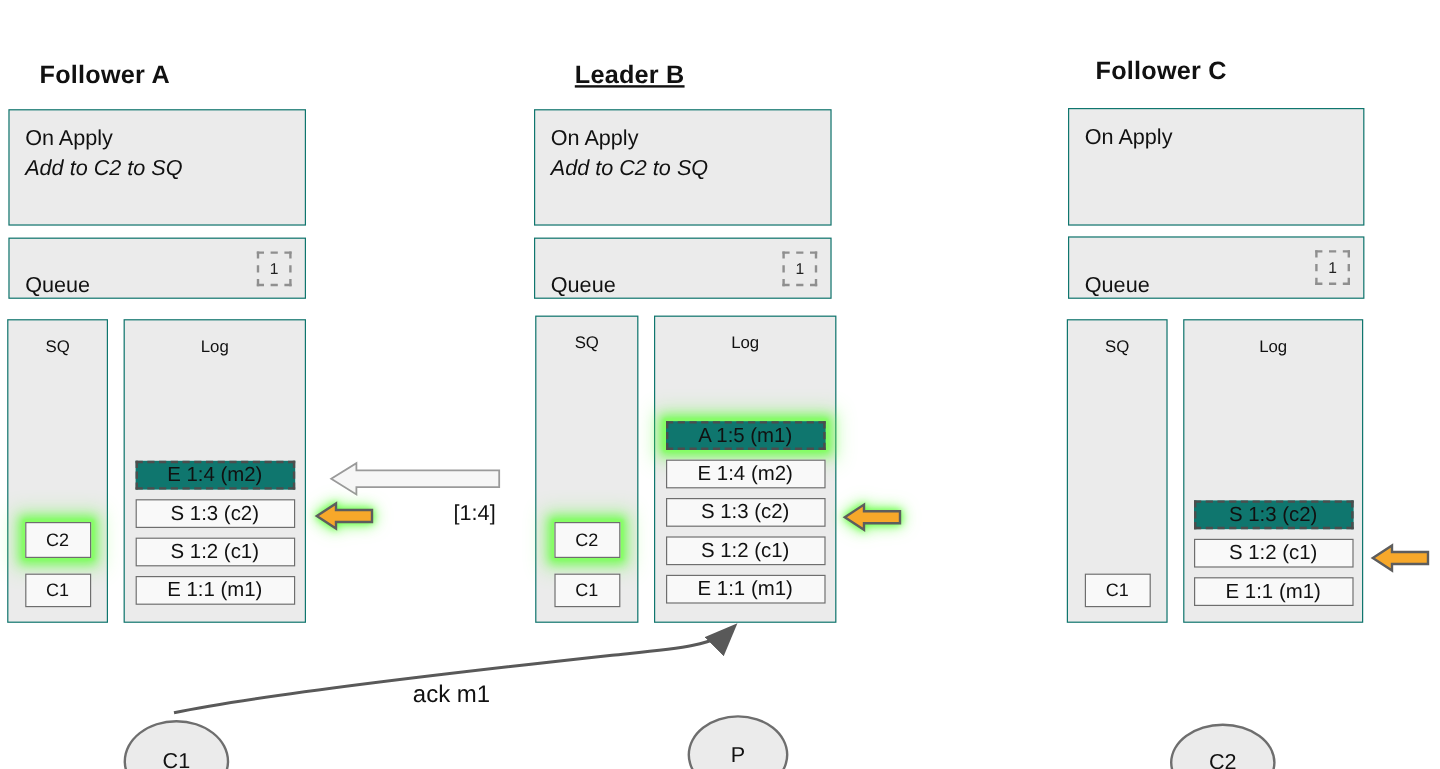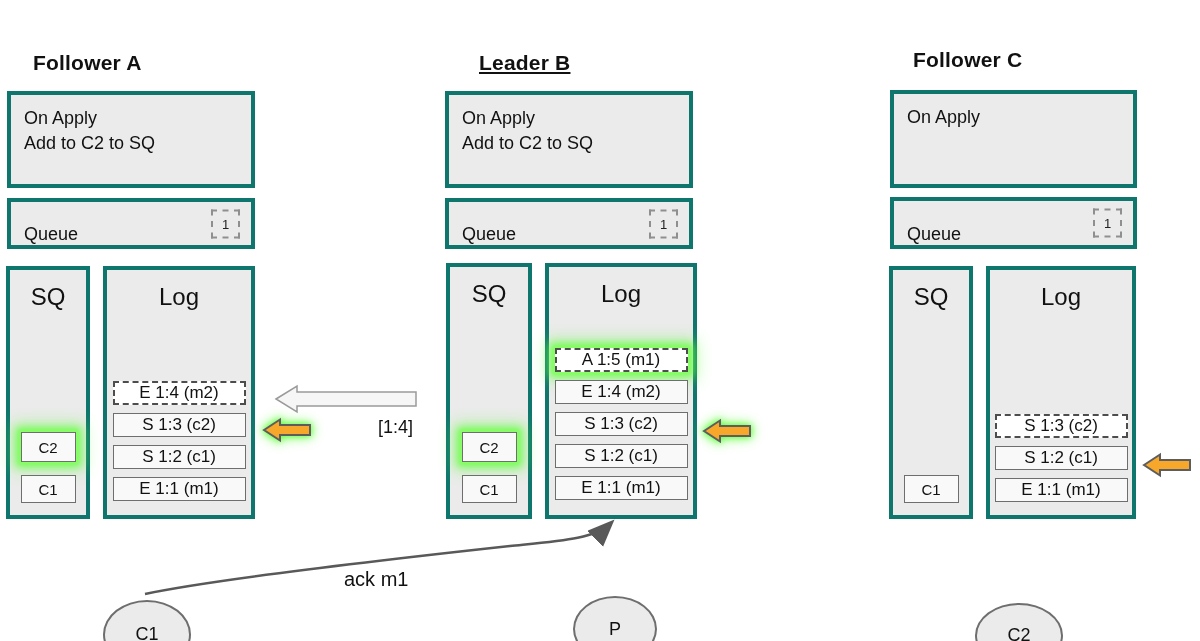--- a/index.html
+++ b/index.html
@@ -1,39 +1,39 @@
 <!DOCTYPE html>
 <html><head>
 <meta charset="utf-8">
 <style>
   html,body { margin:0; padding:0; background:#ffffff; }
   body { width:1200px; height:641px; font-family:"Liberation Sans", sans-serif; color:#111; }
   .stage { position:relative; width:1200px; height:641px; overflow:hidden;margin-top:41px; }
 
   .title { position:absolute; font-weight:bold; font-size:21px; letter-spacing:.2px; }
 
-  .box { position:absolute; box-sizing:border-box; background:#ebebeb; border:4px solid #0f766e; }
+  .box { position:absolute; box-sizing:border-box; background:#ebebeb; border:1px solid #0f766e; }
 
   .onapply { padding:11px 13px; font-size:18px; line-height:1.4; }
-  .rule { }
+  .rule { font-style:italic; }
 
   .queue { display:flex; align-items:flex-end; padding:0 13px; font-size:18px; }
   .qcount { position:absolute; right:11px; top:50%; transform:translateY(-50%);
             width:29px; height:29px; border:2px dashed #8f8f8f; box-sizing:border-box;
             display:flex; align-items:center; justify-content:center; font-size:13px; color:#222; }
 
   .stack { display:flex; flex-direction:column; align-items:center; }
-  .stack-label { margin-top:13px; font-size:24px; }
+  .stack-label { margin-top:13px; font-size:14px; }
   .spacer { flex:1 1 auto; }
 
   .entries { display:flex; flex-direction:column; gap:8px; align-items:center; padding-bottom:14px; }
   .entry { box-sizing:border-box; width:133px; height:24px; background:#f9f9f9;
            border:1px solid #6e6e6e; font-size:17px; display:flex; align-items:center; justify-content:center;
            white-space:nowrap; }
-  .entry.dashed { border:2px dashed #4d4d4d; background:#ffffff; }
+  .entry.dashed { border:2px dashed #4d4d4d; background:#0f766e; }
 
   .sq-entries { display:flex; flex-direction:column; gap:13px; align-items:center; padding-bottom:12px; }
   .sq-entry { box-sizing:border-box; width:55px; height:29px; background:#f9f9f9;
               border:1px solid #6e6e6e; font-size:15px; display:flex; align-items:center; justify-content:center; }
 
   .glow { box-shadow: 0 0 2px 2px #86ff64, 0 0 8px 5px rgba(96,255,60,.75), 0 0 16px 9px rgba(96,255,60,.35); }
   .glow-svg { filter: drop-shadow(0 0 3px #64ff40) drop-shadow(0 0 6px rgba(100,255,64,.8)); }
 
   .abs { position:absolute; }
   .lbl { position:absolute; font-size:18px; white-space:nowrap; }

